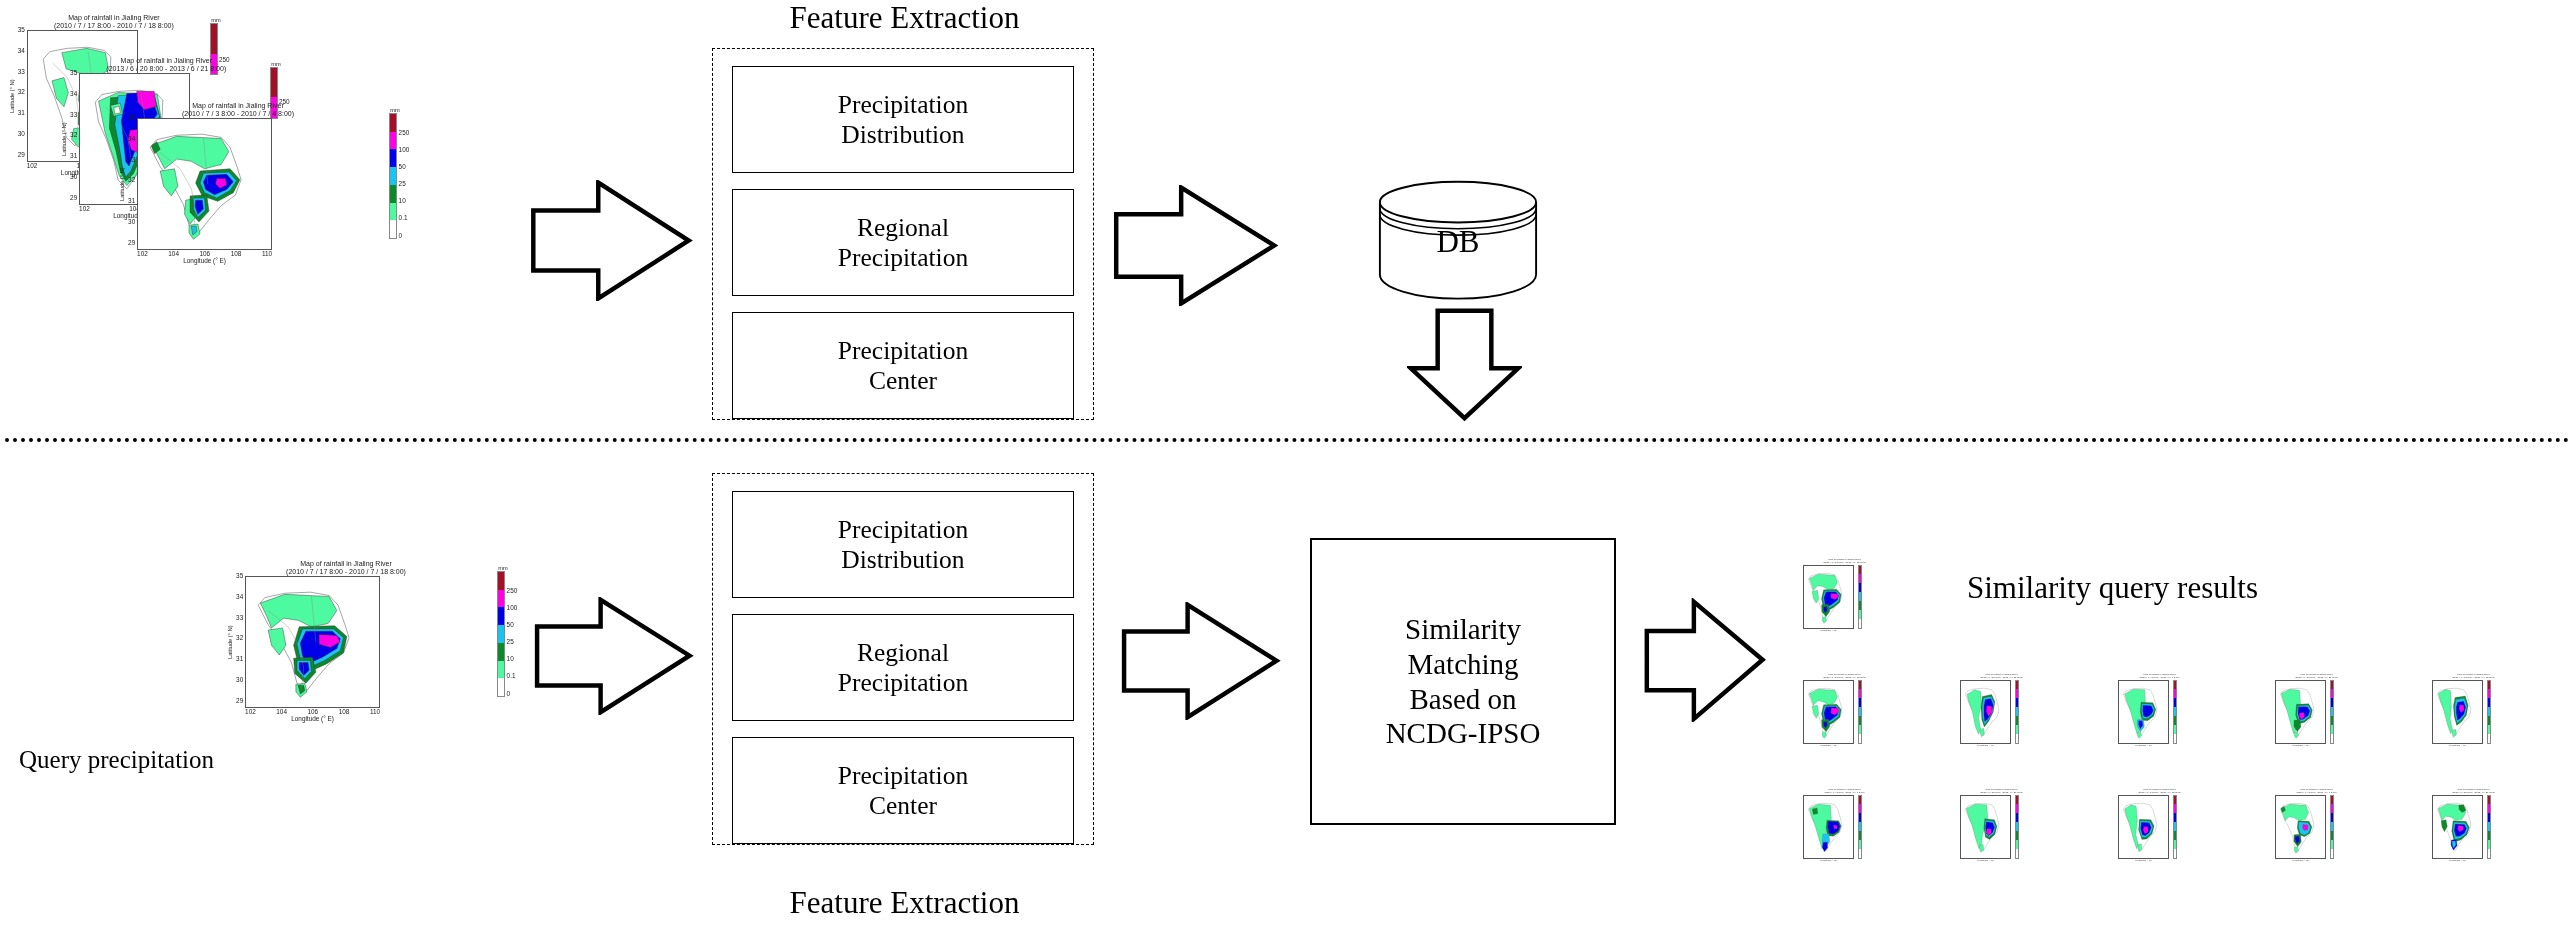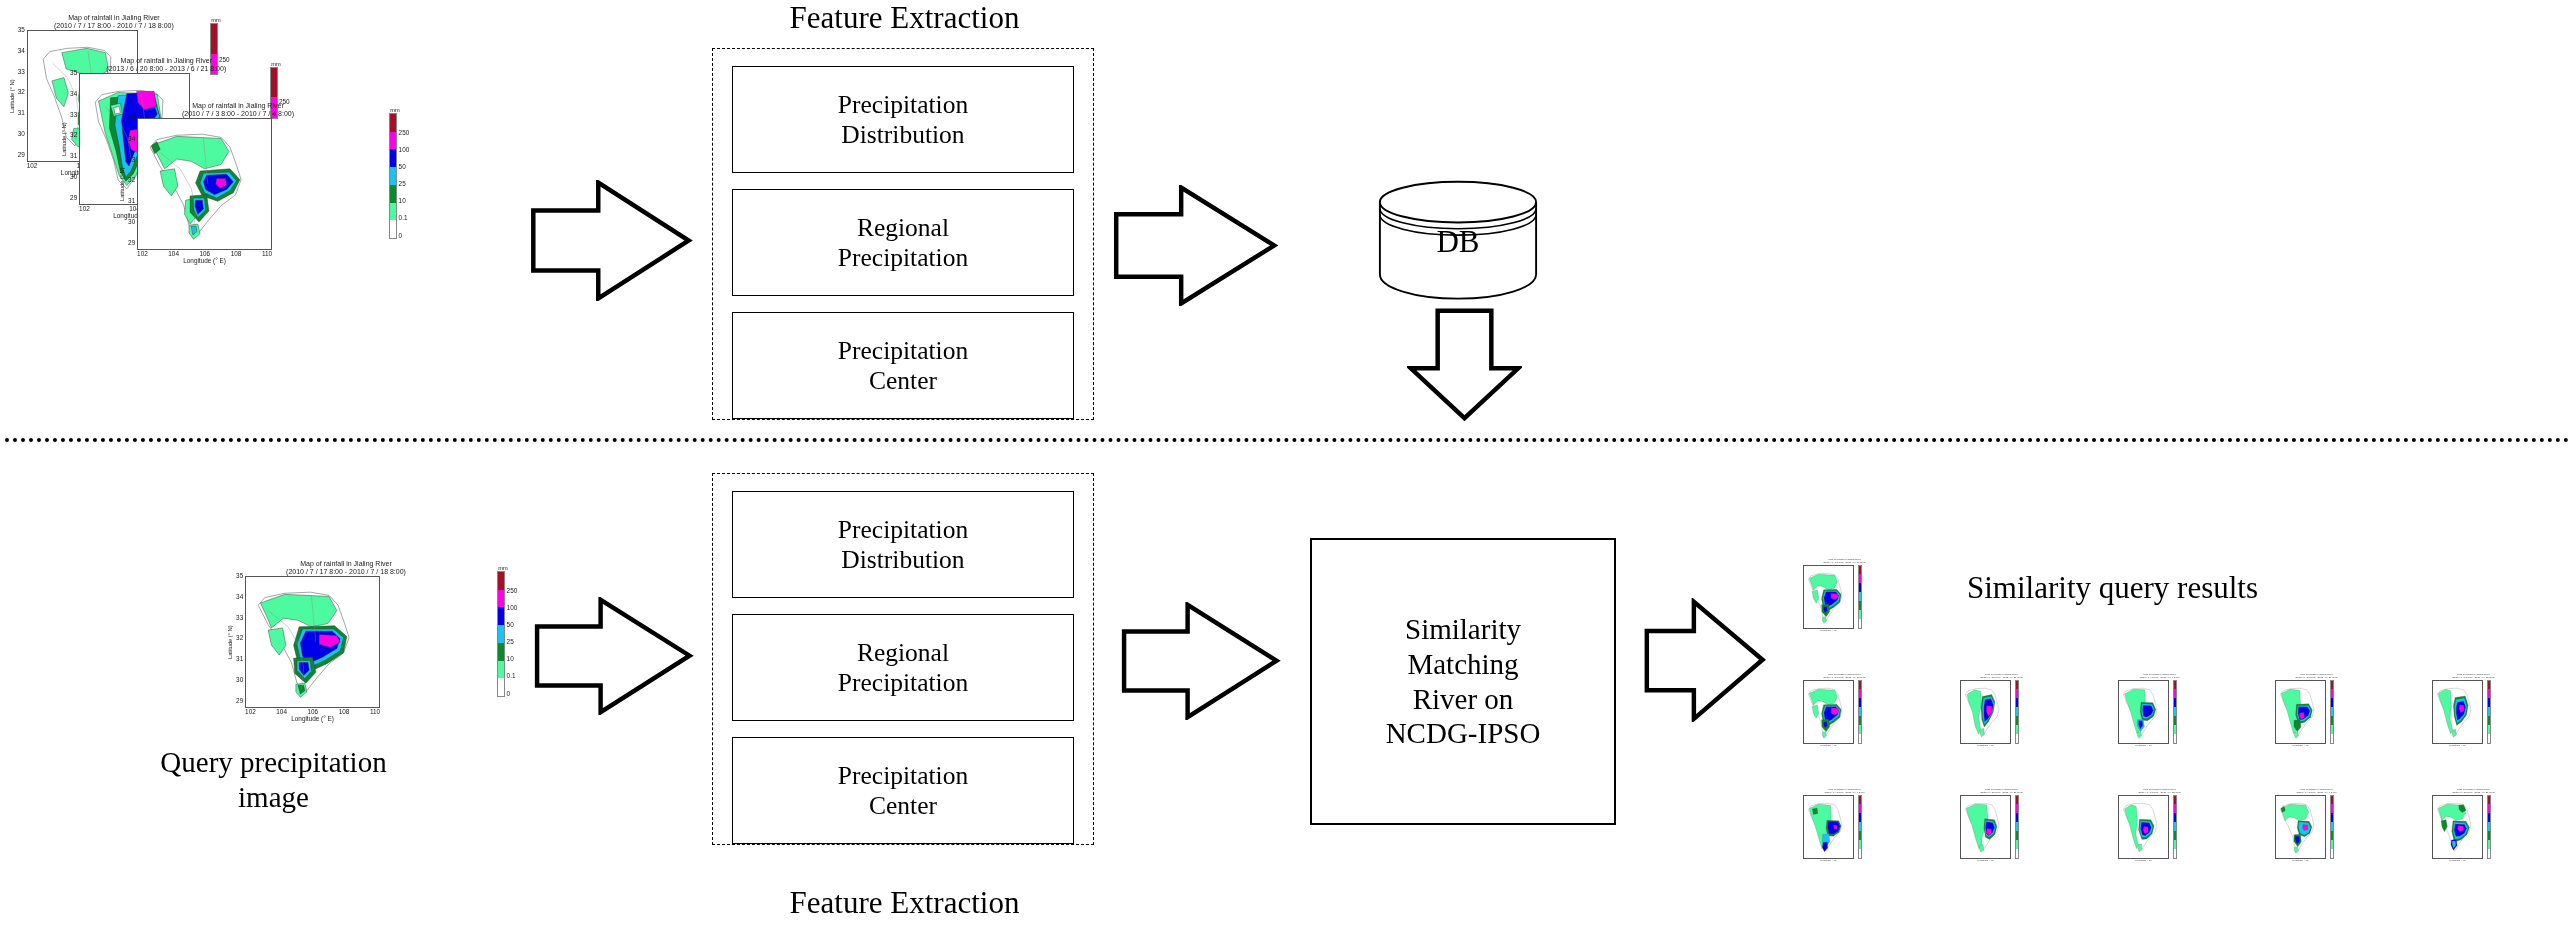--- a/index.html
+++ b/index.html
@@ -403,23 +403,22 @@
       <span>100</span>
       <span>50</span>
       <span>25</span>
       <span>10</span>
       <span>0.1</span>
       <span>0</span>
     </div>
   </div>
 </div>
 
-<div class="abs sec-label" style="left:19px; top:745px; width:509px; text-align:center; font-size:29px; line-height:1.2;">
+<div class="abs sec-label" style="left:19px; top:745px; width:509px; text-align:left; font-size:25px; line-height:1.2;">
   <div>Query  precipitation</div>
-  <div>image</div>
 </div>
 
 <div class="abs arrow" style="left:532px; top:597px;">
   <svg width="162" height="118" viewBox="0 0 255 185">
     <polygon points="8,46 108,46 108,4 248,92 108,181 108,139 8,139" fill="#fff" stroke="#000" stroke-width="7" stroke-linejoin="miter"></polygon>
   </svg>
 </div>
 
 <div class="abs dashbox" style="left:712px; top:473px; width:382px; height:372px; padding:17px 19px;">
   <div class="featbox" style="width:100%; height:107px; font-size:25.5px; margin-bottom:16px;">
@@ -447,21 +446,21 @@
 <div class="abs arrow" style="left:1119px; top:602px;">
   <svg width="162" height="118" viewBox="0 0 255 185">
     <polygon points="8,46 108,46 108,4 248,92 108,181 108,139 8,139" fill="#fff" stroke="#000" stroke-width="7" stroke-linejoin="miter"></polygon>
   </svg>
 </div>
 
 <div class="abs solidbox" style="left:1310px; top:538px; width:306px; height:287px; font-size:29px;">
   <div>
     <div>Similarity</div>
     <div>Matching</div>
-    <div>River on</div>
+    <div>Based on</div>
     <div>NCDG-IPSO</div>
   </div>
 </div>
 
 <div class="abs arrow" style="left:1643px; top:598px;">
   <svg width="124" height="124" viewBox="0 0 195 195">
     <polygon points="6,52 80,52 80,6 188,97 80,190 80,145 6,145" fill="#fff" stroke="#000" stroke-width="7" stroke-linejoin="miter"></polygon>
   </svg>
 </div>
 

